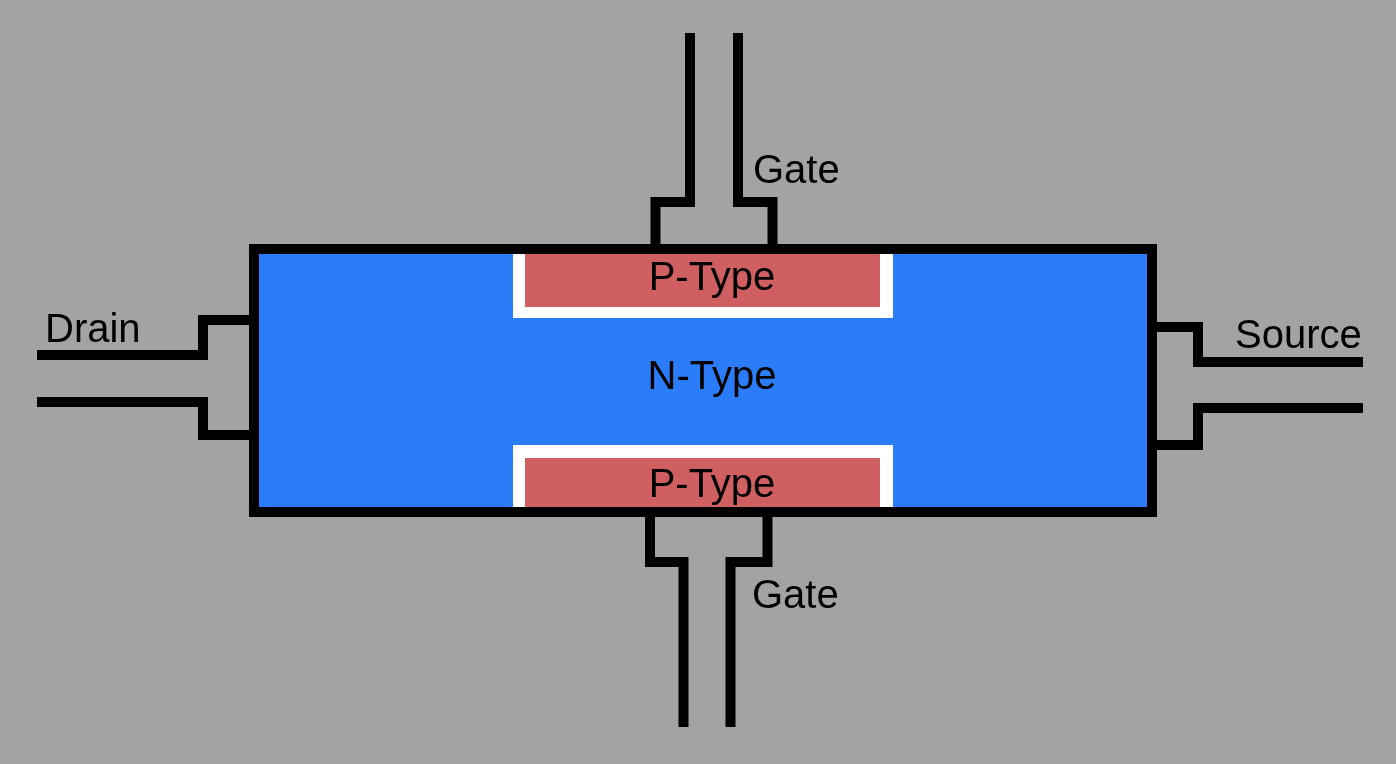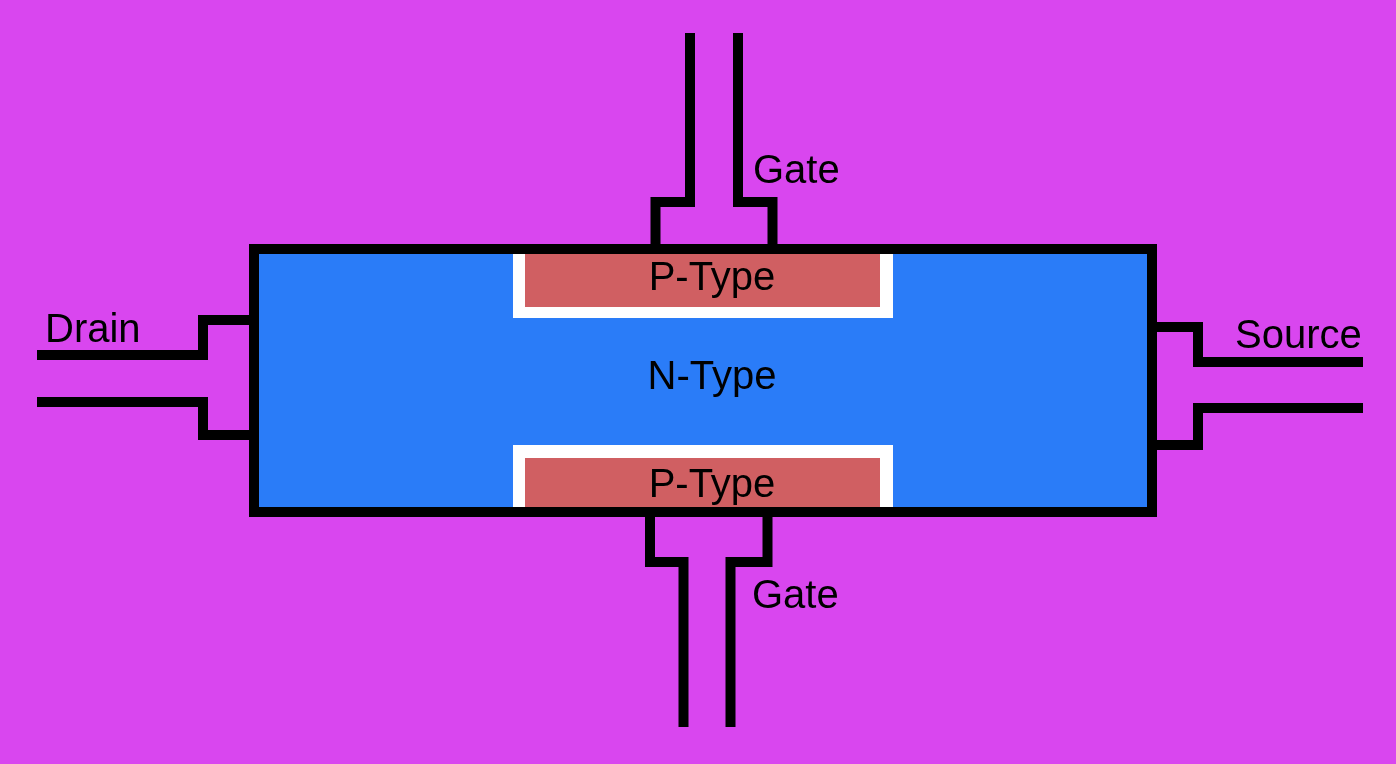--- a/index.html
+++ b/index.html
@@ -7,21 +7,21 @@
     padding: 0;
     width: 1396px;
     height: 764px;
     background: #ffffff;
     overflow: hidden;
   }
   .canvas {
     position: relative;
     width: 1396px;
     height: 764px;
-    background: #d946ef;
+    background: #a3a3a3;
   }
   svg {
     display: block;
   }
   .outline {
     fill: none;
     stroke: #000000;
     stroke-width: 10;
     stroke-linecap: butt;
     stroke-linejoin: miter;

